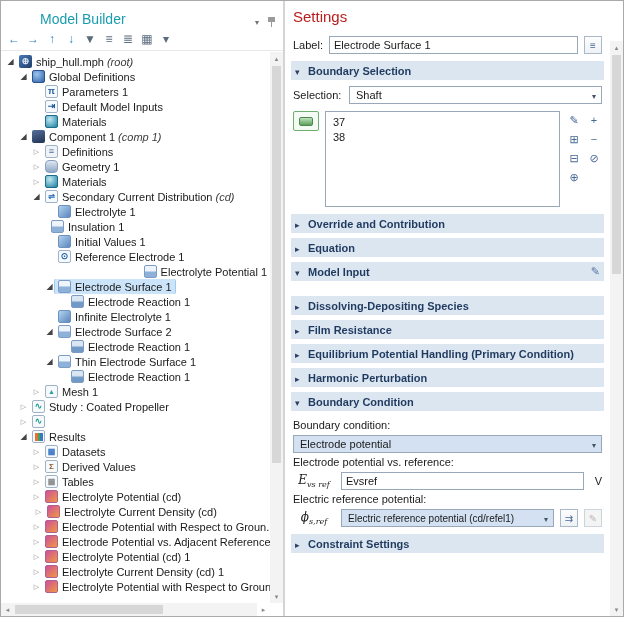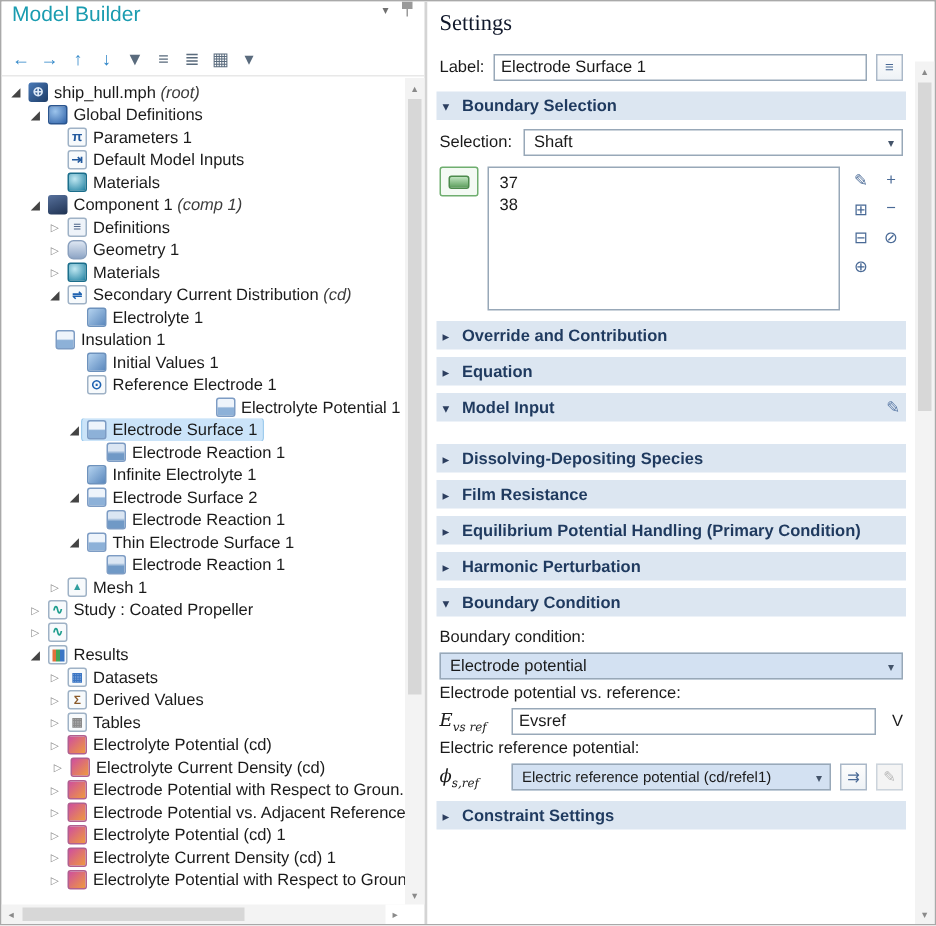--- a/index.html
+++ b/index.html
@@ -3,21 +3,21 @@
 <meta charset="utf-8">
 <style>
   * { margin:0; padding:0; box-sizing:border-box; }
   html,body { width:624px; height:617px; }
   body { font-family:"Liberation Sans",sans-serif; font-size:11px; color:#1a1a1a; background:#fff; }
 
   .app { position:relative; width:624px; height:617px; border:1px solid #a9a9a9; background:#fff; overflow:hidden; display:flex; }
 
   
   .left { width:284px; flex:none; border-right:2px solid #d4d4d4; position:relative; display:flex; flex-direction:column; background:#fff; }
-  .mb-head { height:26px; display:flex; align-items:flex-start; padding:0 7px; }
+  .mb-head { height:26px; display:flex; align-items:flex-end; padding:0 7px;margin-left:32px; }
   .mb-title { color:#1a9cb0; font-size:14px; }
   .mb-head-right { margin-left:auto; display:flex; align-items:center; gap:8px; }
   .dock-chev { color:#707070; font-size:8px; }
   .pin { width:9px; height:10px; position:relative; display:inline-block; }
   .pin::before { content:""; position:absolute; left:1px; top:0; width:7px; height:5px; background:#9a9a9a; }
   .pin::after { content:""; position:absolute; left:4px; top:5px; width:1px; height:5px; background:#9a9a9a; }
 
   .mb-toolbar { height:24px; display:flex; align-items:center; gap:1px; padding:0 4px; border-bottom:1px solid #e8e8e8; }
   .tb-btn { min-width:18px; height:18px; display:inline-flex; align-items:center; justify-content:center; font-size:12px; cursor:default; }
 
@@ -65,21 +65,21 @@
   .right-vs .thumb { top:14px; height:38%; }
   .hscroll { position:absolute; left:0; right:13px; bottom:0; height:13px; background:#f3f3f3; }
   .hscroll .arr { position:absolute; top:0; bottom:0; width:13px; display:flex; align-items:center; justify-content:center; color:#8a8a8a; font-size:7px; }
   .hscroll .arr.right { right:0; } .hscroll .arr.leftend { left:0; }
   .hthumb { position:absolute; top:2px; bottom:2px; left:14px; width:55%; background:#d7d7d7; }
 
   
   .right { flex:1; position:relative; background:#fff; }
   .right-inner { position:absolute; inset:0 13px 0 0; overflow:hidden; }
   .set-head { padding:7px 8px 2px; }
-  .set-title { color:#0f172a; font-size:15px;font-family:Liberation Serif, serif; }
+  .set-title { color:#b91c1c; font-size:15px; }
   .set-sub { color:#8c8c8c; font-size:11px; margin-top:3px; }
   .label-row { display:flex; align-items:center; gap:6px; padding:9px 8px 2px; }
   .flabel { color:#1a1a1a; }
   .grow { flex:1; min-width:0; }
   .tfield { height:18px; border:1px solid #98a8b8; background:#fff; font:inherit; font-size:11px; padding:0 4px; color:#1a1a1a; }
   .sq-btn { width:18px; height:18px; flex:none; border:1px solid #aab8c8; background:linear-gradient(#fdfdfd,#eef2f6); display:inline-flex; align-items:center; justify-content:center; color:#4a6a96; font-size:10px; }
   .sq-btn.disabled { color:#b8b8b8; border-color:#ccd4dc; background:#f4f4f4; }
   .g-name::before { content:"≡"; }
   .g-goto::before { content:"⇉"; }
   .g-add::before { content:"✎"; }
@@ -106,21 +106,21 @@
   .active-toggle { width:26px; height:20px; flex:none; border:1px solid #6fae6f; border-radius:2px; background:#f4faf4; display:inline-flex; align-items:center; justify-content:center; }
   .chip { width:14px; height:9px; background:linear-gradient(#bfe4bf,#5d9e5d); border:1px solid #4c8a4c; border-radius:2px; }
   .sel-list { flex:1; height:96px; border:1px solid #98a8b8; background:#fff; overflow:hidden; padding:2px 0; }
   .sel-item { height:15px; padding:0 7px; display:flex; align-items:center; }
   .sel-tools { flex:none; display:grid; grid-template-columns:16px 16px; gap:3px 4px; align-content:start; padding-top:1px; }
   .sel-tool { width:16px; height:16px; display:inline-flex; align-items:center; justify-content:center; color:#4a6a96; font-size:11px; }
 
   .mi-body { height:10px; padding:0; }
   .bc-body { padding:5px 2px 2px; }
   .bc-body .flabel { margin:3px 0 4px; }
-  .sym { width:42px; flex:none; font-family:"DejaVu Serif",serif; font-style:italic; font-size:12px; }
+  .sym { width:42px; flex:none; font-family:"DejaVu Serif",serif; font-style:italic; font-size:12px;text-align:center; }
   .sym sub { font-size:8px; }
   .unit { width:12px; flex:none; text-align:right; }
   .mt { margin-top:6px; }
 </style>
 </head>
 <body>
 
 <div class="app">
 
   <div class="left">
@@ -216,21 +216,21 @@
             <span class="tsuffix">&nbsp;(cd)</span>
           </span>
         </div>
         <div class="trow" style="padding-left: 43px;">
           <span class="exp"></span>
           <span class="nwrap">
             <span class="nicon ic-domain"></span>
             <span class="tlabel">Electrolyte 1</span>
           </span>
         </div>
-        <div class="trow" style="padding-left: 22px;">
+        <div class="trow" style="padding-left: 36px;">
           <span class="exp"></span>
           <span class="nwrap">
             <span class="nicon ic-boundary"></span>
             <span class="tlabel">Insulation 1</span>
           </span>
         </div>
         <div class="trow" style="padding-left: 43px;">
           <span class="exp"></span>
           <span class="nwrap">
             <span class="nicon ic-domain"></span>

